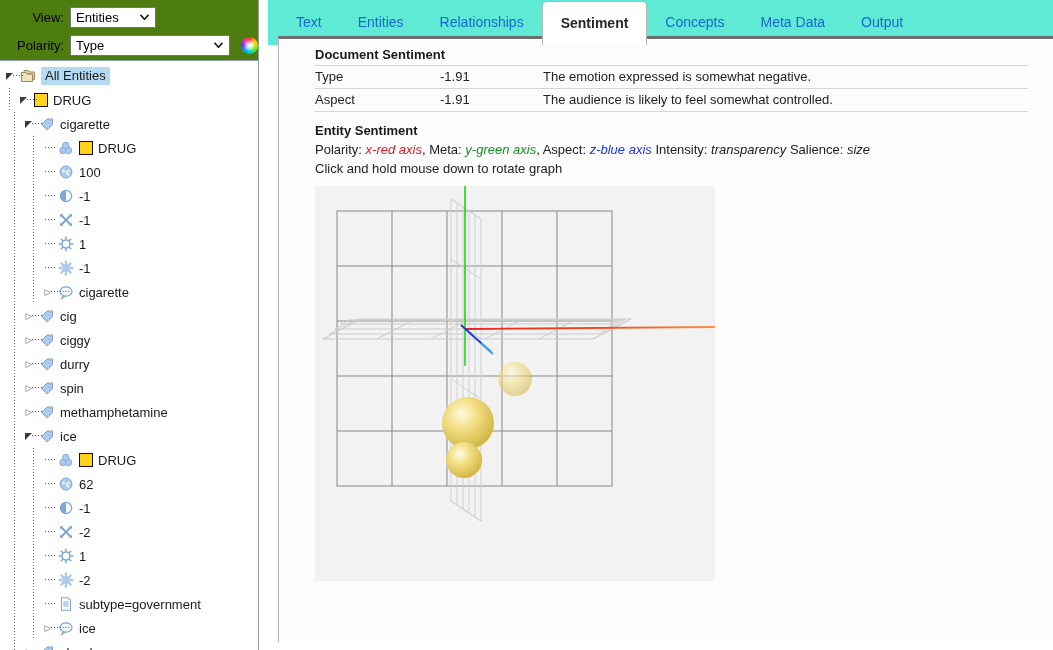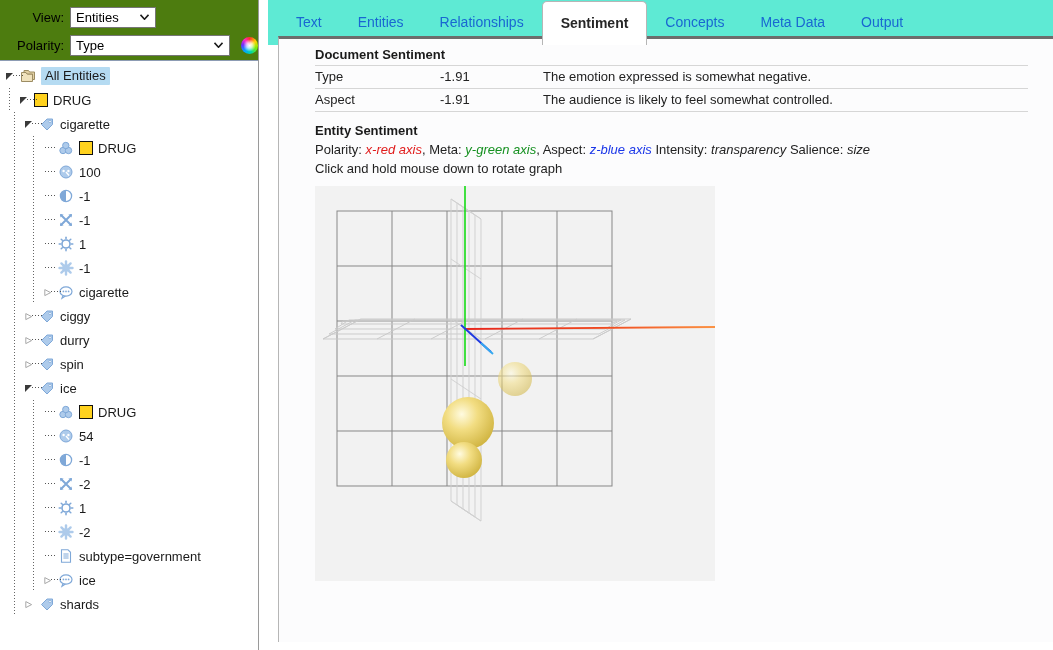--- a/index.html
+++ b/index.html
@@ -397,57 +397,93 @@
                   <path d="M0.8 0.6 L6.6 3.6 L0.8 6.6 Z" fill="none" stroke="#a8a8a8" stroke-width="1"></path>
                 </svg>
                 <div class="dots" style="left: 8px;"></div>
               </div>
               <span class="ico">
                 <svg width="16" height="16" viewBox="0 0 16 16">
                   <path d="M2.5 8.5 L8 3 L13.5 3 L13.5 8.5 L8 14 Z" fill="#aecbeb" stroke="#7fa8d8" stroke-width="1"></path>
                   <circle cx="11" cy="5.5" r="1.2" fill="#fff" stroke="#7fa8d8" stroke-width="0.8"></circle>
                 </svg>
               </span>
-              <span class="lbl">ciggy</span>
+              <span class="lbl">cig</span>
             </div>
             <div class="node">
               <div class="indent" style="width: 24px;">
                 <div class="vline" style="left: 14px;"></div>
               </div>
               <div class="handle">
                 <svg class="tri-closed" width="8" height="8" viewBox="0 0 8 8">
                   <path d="M0.8 0.6 L6.6 3.6 L0.8 6.6 Z" fill="none" stroke="#a8a8a8" stroke-width="1"></path>
                 </svg>
                 <div class="dots" style="left: 8px;"></div>
               </div>
               <span class="ico">
                 <svg width="16" height="16" viewBox="0 0 16 16">
                   <path d="M2.5 8.5 L8 3 L13.5 3 L13.5 8.5 L8 14 Z" fill="#aecbeb" stroke="#7fa8d8" stroke-width="1"></path>
                   <circle cx="11" cy="5.5" r="1.2" fill="#fff" stroke="#7fa8d8" stroke-width="0.8"></circle>
                 </svg>
               </span>
-              <span class="lbl">durry</span>
+              <span class="lbl">ciggy</span>
             </div>
             <div class="node">
               <div class="indent" style="width: 24px;">
                 <div class="vline" style="left: 14px;"></div>
               </div>
               <div class="handle">
                 <svg class="tri-closed" width="8" height="8" viewBox="0 0 8 8">
                   <path d="M0.8 0.6 L6.6 3.6 L0.8 6.6 Z" fill="none" stroke="#a8a8a8" stroke-width="1"></path>
                 </svg>
                 <div class="dots" style="left: 8px;"></div>
               </div>
               <span class="ico">
                 <svg width="16" height="16" viewBox="0 0 16 16">
                   <path d="M2.5 8.5 L8 3 L13.5 3 L13.5 8.5 L8 14 Z" fill="#aecbeb" stroke="#7fa8d8" stroke-width="1"></path>
                   <circle cx="11" cy="5.5" r="1.2" fill="#fff" stroke="#7fa8d8" stroke-width="0.8"></circle>
                 </svg>
               </span>
+              <span class="lbl">durry</span>
+            </div>
+            <div class="node">
+              <div class="indent" style="width: 24px;">
+                <div class="vline" style="left: 14px;"></div>
+              </div>
+              <div class="handle">
+                <svg class="tri-closed" width="8" height="8" viewBox="0 0 8 8">
+                  <path d="M0.8 0.6 L6.6 3.6 L0.8 6.6 Z" fill="none" stroke="#a8a8a8" stroke-width="1"></path>
+                </svg>
+                <div class="dots" style="left: 8px;"></div>
+              </div>
+              <span class="ico">
+                <svg width="16" height="16" viewBox="0 0 16 16">
+                  <path d="M2.5 8.5 L8 3 L13.5 3 L13.5 8.5 L8 14 Z" fill="#aecbeb" stroke="#7fa8d8" stroke-width="1"></path>
+                  <circle cx="11" cy="5.5" r="1.2" fill="#fff" stroke="#7fa8d8" stroke-width="0.8"></circle>
+                </svg>
+              </span>
               <span class="lbl">spin</span>
+            </div>
+            <div class="node">
+              <div class="indent" style="width: 24px;">
+                <div class="vline" style="left: 14px;"></div>
+              </div>
+              <div class="handle">
+                <svg class="tri-closed" width="8" height="8" viewBox="0 0 8 8">
+                  <path d="M0.8 0.6 L6.6 3.6 L0.8 6.6 Z" fill="none" stroke="#a8a8a8" stroke-width="1"></path>
+                </svg>
+                <div class="dots" style="left: 8px;"></div>
+              </div>
+              <span class="ico">
+                <svg width="16" height="16" viewBox="0 0 16 16">
+                  <path d="M2.5 8.5 L8 3 L13.5 3 L13.5 8.5 L8 14 Z" fill="#aecbeb" stroke="#7fa8d8" stroke-width="1"></path>
+                  <circle cx="11" cy="5.5" r="1.2" fill="#fff" stroke="#7fa8d8" stroke-width="0.8"></circle>
+                </svg>
+              </span>
+              <span class="lbl">methamphetamine</span>
             </div>
             <div class="node">
               <div class="indent" style="width: 24px;">
                 <div class="vline" style="left: 14px;"></div>
               </div>
               <div class="handle">
                 <svg class="tri-open" width="8" height="8" viewBox="0 0 8 8">
                   <path d="M0 0 L7 0 L0 7 Z" fill="#3a3a3a"></path>
                 </svg>
                 <div class="dots" style="left: 8px;"></div>
@@ -487,21 +523,21 @@
                 <div class="dots" style="left: 2px;"></div>
               </div>
               <span class="ico">
                 <svg width="16" height="16" viewBox="0 0 16 16">
                   <circle cx="8" cy="8" r="6" fill="#aecbeb" stroke="#7fa8d8" stroke-width="1"></circle>
                   <circle cx="5.6" cy="7" r="1.2" fill="#fff"></circle>
                   <circle cx="10.4" cy="7" r="1.2" fill="#fff"></circle>
                   <path d="M8 8 L11 11.5" stroke="#fff" stroke-width="1.4" fill="none"></path>
                 </svg>
               </span>
-              <span class="lbl">54</span>
+              <span class="lbl">62</span>
             </div>
             <div class="node">
               <div class="indent" style="width: 43px;">
                 <div class="vline" style="left: 14px;"></div>
                 <div class="vline" style="left: 33px;"></div>
               </div>
               <div class="handle">
                 <div class="dots" style="left: 2px;"></div>
               </div>
               <span class="ico">

